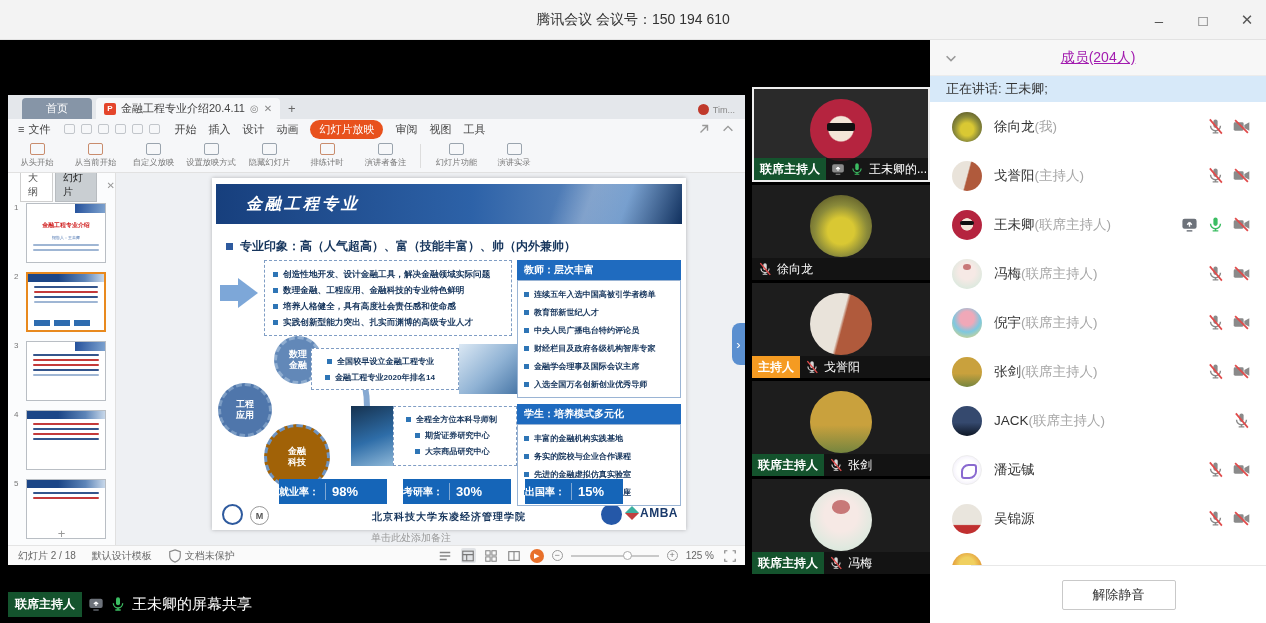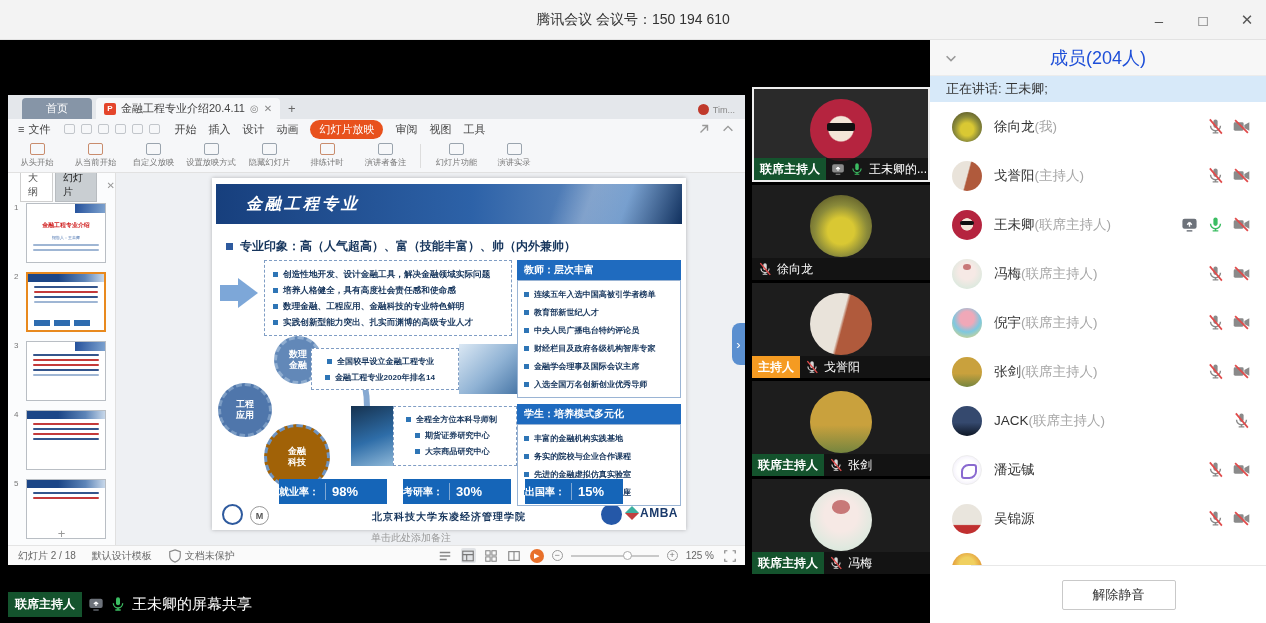--- a/index.html
+++ b/index.html
@@ -187,21 +187,21 @@
   .av-jack { background:linear-gradient(180deg,#35496e 0 55%,#0e1726 100%); }
   .av-pan { background:radial-gradient(circle at 50% 50%,#ffffff 0 50%,#e7e1f6 100%); border:1px solid #eee; }
   .av-pan::after { content:""; position:absolute; left:30%; top:30%; width:40%; height:40%; border:2px solid #8a6ad0; border-radius:50% 20% 50% 20%; }
   .av-wu { background:linear-gradient(180deg,#e9e5dd 0 68%,#c03030 72% 100%); }
   .av-extra { background:radial-gradient(circle at 50% 40%,#f0d060 0 32%,#e09030 70%,#b06820 100%); }
 
   
   .members { width:336px; height:583px; background:#fff; display:flex; flex-direction:column; flex:none; }
   .m-header { height:36px; background:#f7f7f7; border-bottom:1px solid #ececec; display:flex; align-items:center; position:relative; }
   .m-collapse { position:absolute; left:14px; color:#999; }
-  .m-title { flex:1; text-align:center; font-size:18px; color:#1d4ed8; }
+  .m-title { flex:1; text-align:center; font-size:14px; color:#a21caf;text-decoration:underline; }
   .m-speaking { height:26px; background:#d7e9f9; display:flex; align-items:center; padding-left:16px; font-size:13px; color:#333; }
   .m-list { flex:1; overflow:hidden; }
   .m-row { height:49px; display:flex; align-items:center; padding:0 16px 0 22px; }
   .m-row .av { width:30px; height:30px; flex:none; }
   .m-name { margin-left:12px; font-size:13.5px; display:flex; align-items:center; }
   .nm { color:#333; } .sfx { color:#a6a6a6; }
   .m-ics { margin-left:auto; display:flex; align-items:center; gap:9px; }
   .ic17 { width:17px; height:17px; flex:none; }
   .m-footer { height:58px; border-top:1px solid #e8e8e8; display:flex; align-items:center; justify-content:center;margin-left:41px; }
   .unmute-btn { border:1px solid #c9c9c9; background:#fff; border-radius:2px; padding:5px 30px; font-size:13px; color:#333; }
@@ -450,25 +450,25 @@
                 <span class="tail"></span>
                   <span class="head"></span>
               </div>
               <div class="s-features">
                 <div class="f-line">
                     <span class="bsq"></span>
                     <span class="f-txt">创造性地开发、设计金融工具，解决金融领域实际问题</span>
                   </div>
                 <div class="f-line">
                     <span class="bsq"></span>
-                    <span class="f-txt">培养人格健全，具有高度社会责任感和使命感</span>
+                    <span class="f-txt">数理金融、工程应用、金融科技的专业特色鲜明</span>
                   </div>
                 <div class="f-line">
                     <span class="bsq"></span>
-                    <span class="f-txt">数理金融、工程应用、金融科技的专业特色鲜明</span>
+                    <span class="f-txt">培养人格健全，具有高度社会责任感和使命感</span>
                   </div>
                 <div class="f-line">
                     <span class="bsq"></span>
                     <span class="f-txt">实践创新型能力突出、扎实而渊博的高级专业人才</span>
                   </div>
               </div>
 
               <div class="sbox box-teacher">
                 <div class="sbox-h">教师：层次丰富</div>
                 <div class="sbox-b">

